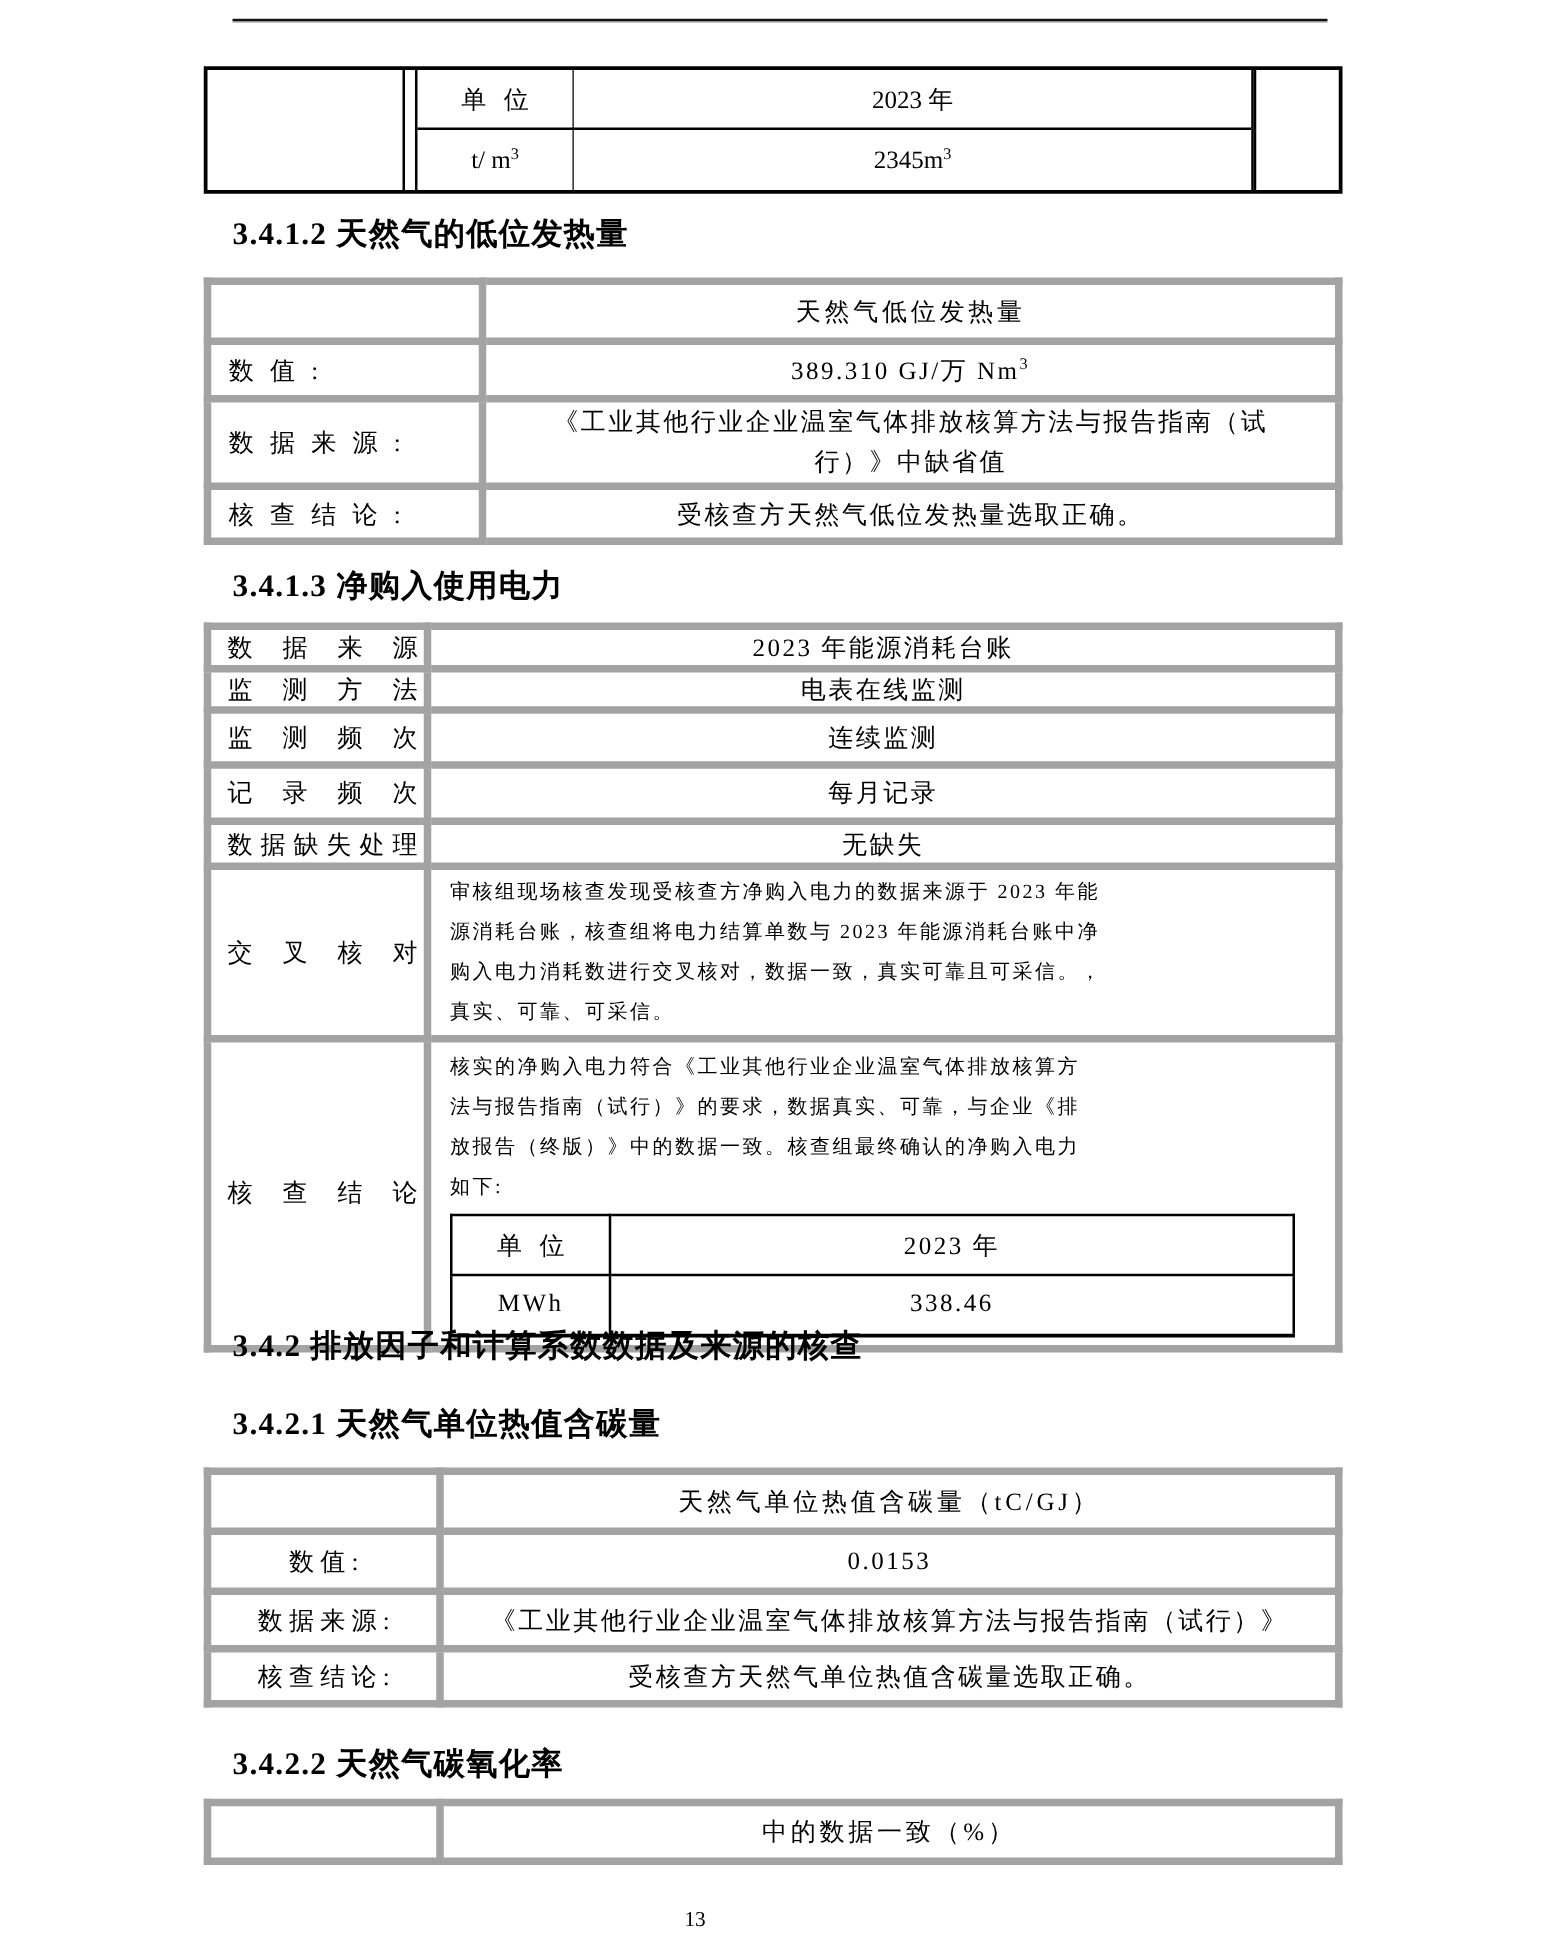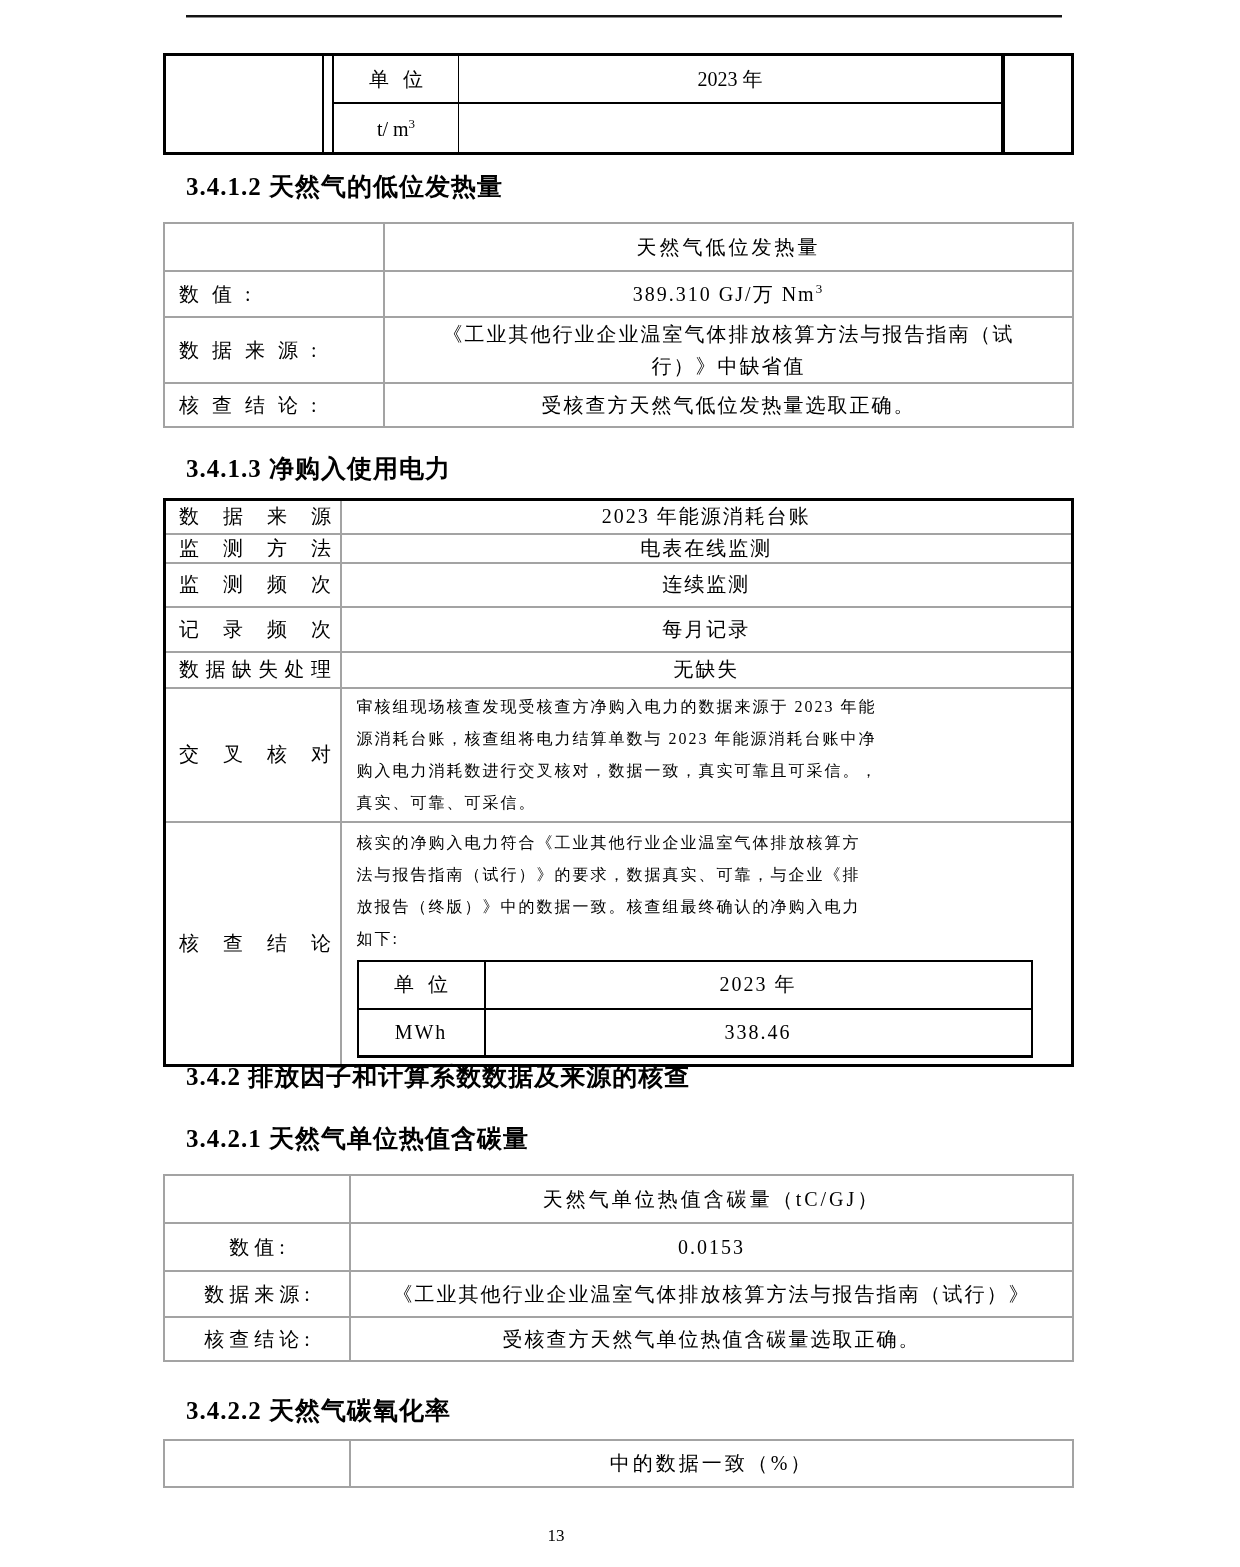--- a/index.html
+++ b/index.html
@@ -18,21 +18,21 @@
   .sect-heading {
     position: absolute; left: 186px;
     font-size: 25px; font-weight: bold; letter-spacing: 1px;
     white-space: nowrap;
   }
   
   table.dtable {
     position: absolute; left: 163px; width: 911px;
     border-collapse: collapse; table-layout: fixed; background: #fff;
   }
-  table.dtable td { border: 2px solid #a3a3a3; font-size: 20px; vertical-align: middle; }
+  table.dtable td { border: 6px solid #a3a3a3; font-size: 20px; vertical-align: middle; }
   table.thickborder { border: 3px solid #000; }
   table.dtable:not(.thickborder) { border: 2px solid #000; }
   .val { text-align: center; letter-spacing: 2px; }
   .hdrcell { text-align: center; letter-spacing: 3px; }
   sup { font-size: 13px; }
   
   .lblB div { margin-left: 14px; letter-spacing: 13px; white-space: nowrap; }
   .lblD { text-align: center; }
   .lblD div { display: inline-block; letter-spacing: 5px; margin-right: -5px; }
   
@@ -85,20 +85,23 @@
     <div class="ta-mid">
       <div class="nestedA">
         <div class="na-cell na-r1 na-lab">
           <span class="cjk-sp">单位</span>
         </div>
         <div class="na-cell na-r1">
           <span>2023 年</span>
         </div>
         <div class="na-cell na-lab">
           <span><span>t/ m</span><sup>3</sup></span>
+        </div>
+        <div class="na-cell">
+          <span><span>2345m</span><sup>3</sup></span>
         </div>
       </div>
     </div>
     <div class="ta-right"></div>
   </div>
 
   <div class="sect-heading" style="top:170px;">3.4.1.2 天然气的低位发热量</div>
 
   <table class="dtable" style="top:222px;">
     <colgroup>

